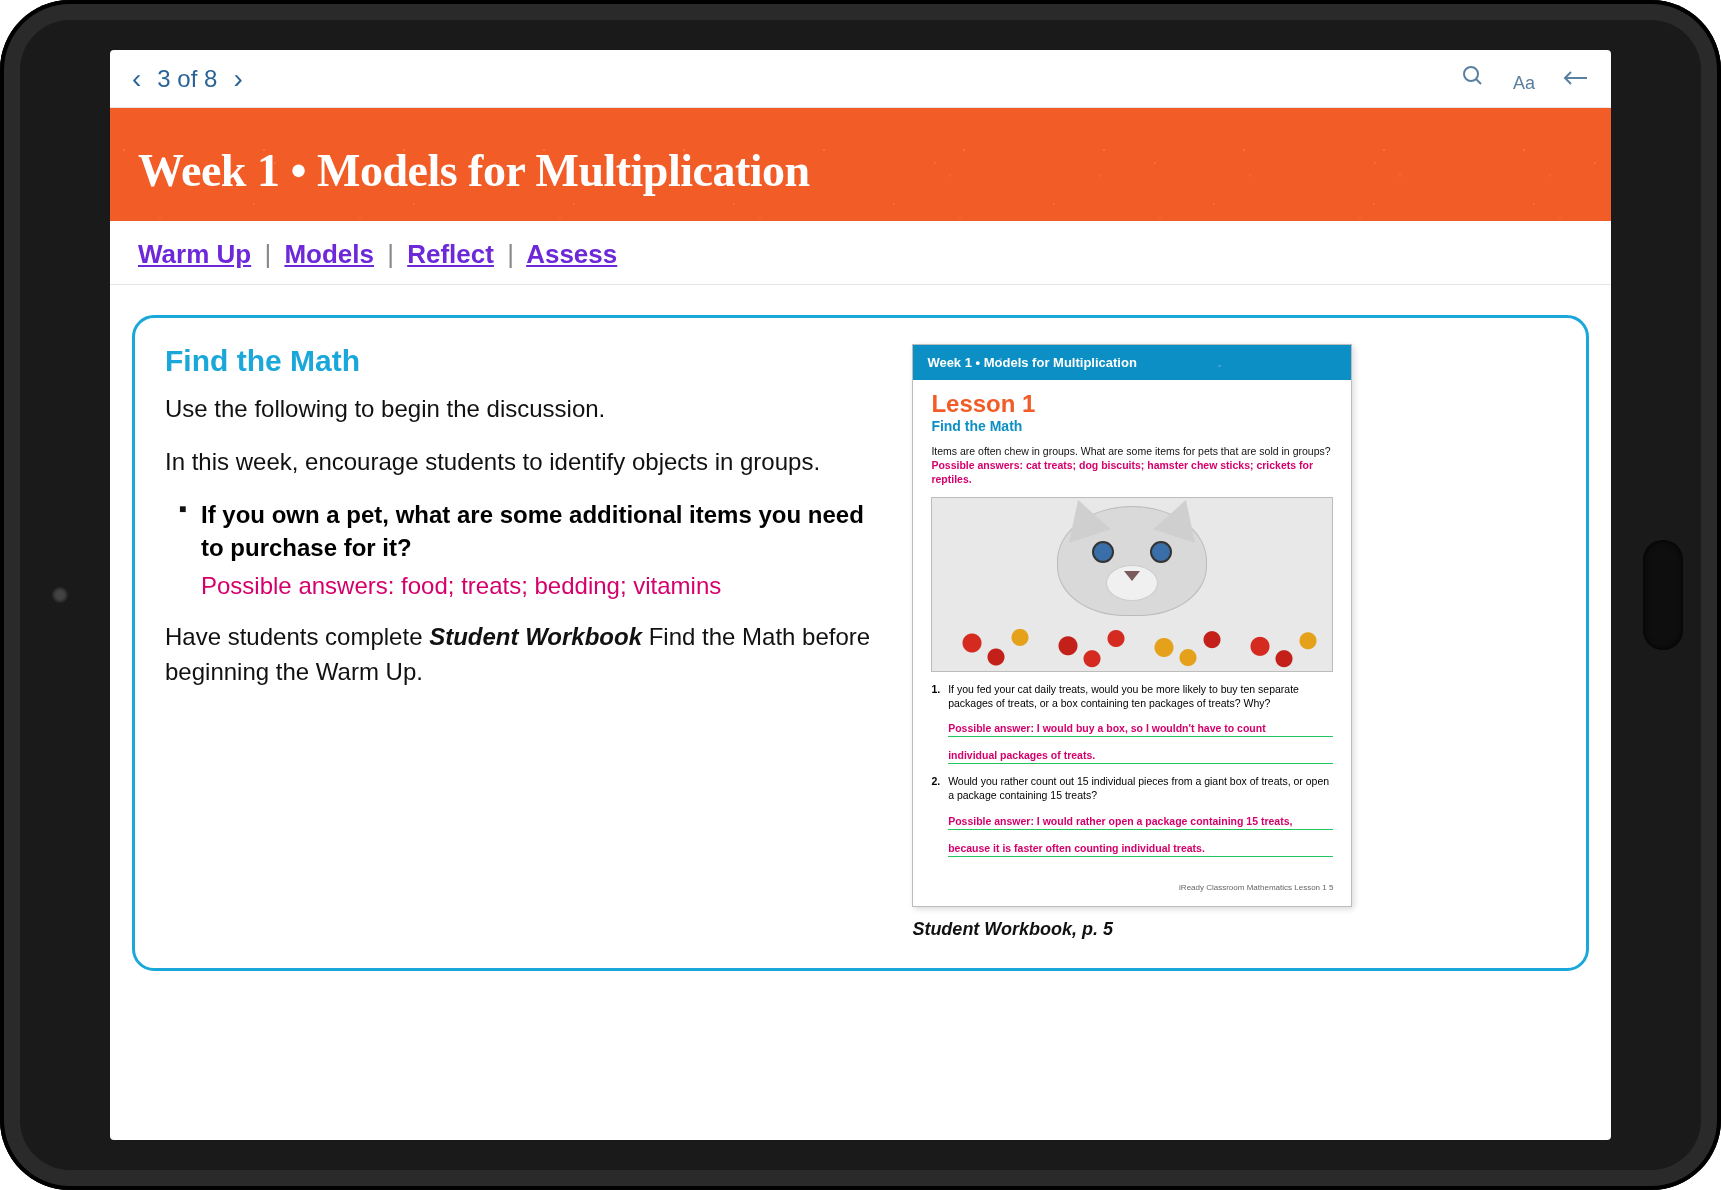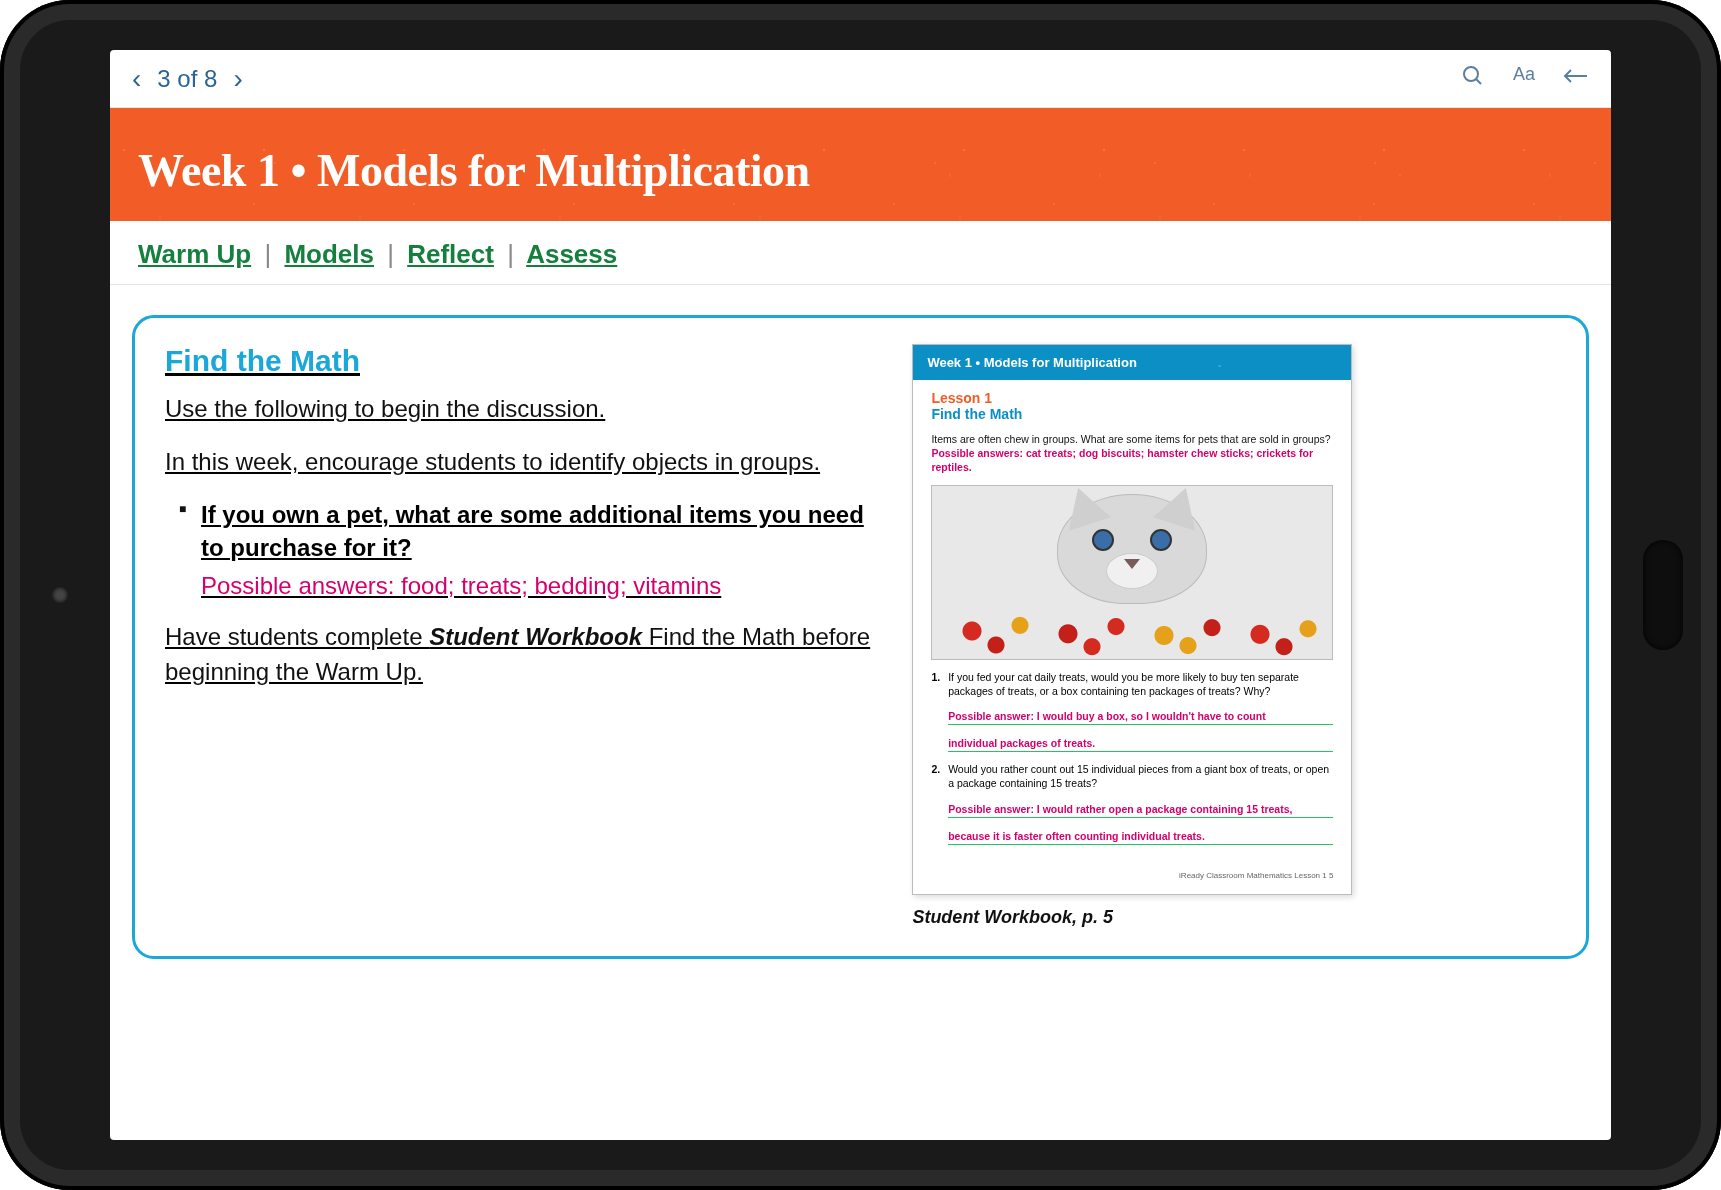--- a/index.html
+++ b/index.html
@@ -28,21 +28,21 @@
     }
 
     
     .topbar {
       height: 58px; display: flex; align-items: center;
       padding: 0 22px; border-bottom: 1px solid #e5e5e5;
       color: #2a6496; font-size: 24px;
     }
     .topbar .left { display: flex; align-items: center; gap: 16px; color: #2a6496; }
     .topbar .spacer { flex: 1; }
-    .topbar .right { display: flex; align-items: flex-start; gap: 28px; color: #5a7fa0; }
+    .topbar .right { display: flex; align-items: flex-end; gap: 28px; color: #5a7fa0; }
     .chev { font-size: 28px; color: #2a6496; }
     .aa-small { font-size: 18px; font-weight: 500; color: #5a7fa0; }
 
     
     .banner {
       background: #f15c27;
       background-image:
         radial-gradient(circle at 10% 30%, rgba(255,255,255,0.15) 1px, transparent 1.5px),
         radial-gradient(circle at 40% 70%, rgba(255,255,255,0.12) 1px, transparent 1.5px),
         radial-gradient(circle at 75% 25%, rgba(255,255,255,0.10) 1px, transparent 1.5px),
@@ -53,30 +53,29 @@
       color: #fff; padding: 36px 28px 24px; font-family: Georgia, "Times New Roman", serif;
     }
     .banner h1 { font-size: 46px; font-weight: 700; letter-spacing: -0.5px; }
 
     
     .quicknav {
       padding: 18px 28px 14px; font-size: 26px; font-weight: 700;
       border-bottom: 1px solid #e5e5e5;
       color: #555;
     }
-    .quicknav a { color: #15803d; text-decoration: underline; }
+    .quicknav a { color: #6d28d9; text-decoration: underline; }
     .quicknav .sep { color: #888; font-weight: 400; margin: 0 6px; }
 
     
     .content-area { padding: 30px 22px; }
     .card {
       border: 3px solid #1aa7d9; border-radius: 22px;
       padding: 26px 30px 28px; display: flex; gap: 36px;
       align-items: flex-start;
-      text-decoration: underline;
     }
     .card-left { flex: 1.05; }
     .card-right { flex: 0.95; }
 
     .section-title { color: #1aa7d9; font-size: 30px; font-weight: 700; margin-bottom: 14px; }
     .card-left p { font-size: 24px; line-height: 1.45; margin-bottom: 18px; color: #111; }
     .card-left ul { list-style: none; margin: 0 0 18px 14px; }
     .card-left li { position: relative; padding-left: 22px; }
     .card-left li::before { content: "■"; position: absolute; left: 0; top: 4px; font-size: 12px; color: #111; }
     .card-left li .q { font-weight: 700; font-size: 24px; line-height: 1.4; display: block; }
@@ -92,21 +91,21 @@
     }
     .wb-banner {
       background: #0c8fc4;
       background-image:
         radial-gradient(circle at 20% 40%, rgba(255,255,255,0.25) 1px, transparent 1.5px),
         radial-gradient(circle at 70% 60%, rgba(255,255,255,0.20) 1px, transparent 1.5px);
       color: #fff; font-weight: 700; font-size: 13px;
       padding: 10px 14px;
     }
     .wb-body { padding: 10px 18px; }
-    .wb-lesson-num { color: #f15c27; font-weight: 700; font-size: 14px; }
+    .wb-lesson-num { color: #f15c27; font-weight: 700; font-size: 24px; }
     .wb-lesson-title { color: #0c8fc4; font-weight: 700; font-size: 14px; margin-bottom: 10px; }
     .wb-intro { font-size: 10.5px; line-height: 1.35; color: #111; }
     .wb-intro .pink, .wb-q .pink { color: #d6006c; font-weight: 600; }
 
     .wb-img {
       width: 100%; height: 175px; border: 1px solid #bcbcbc; margin: 10px 0;
       position: relative; overflow: hidden; background: #e8e8e8;
     }
     .cat {
       position: absolute; left: 50%; top: 8px; transform: translateX(-50%);

